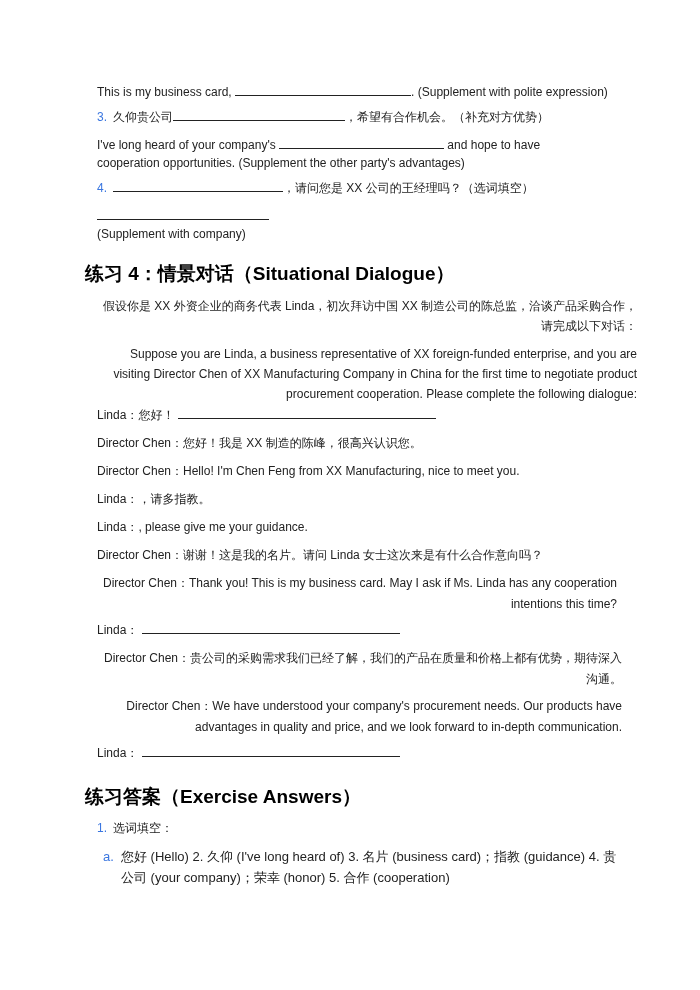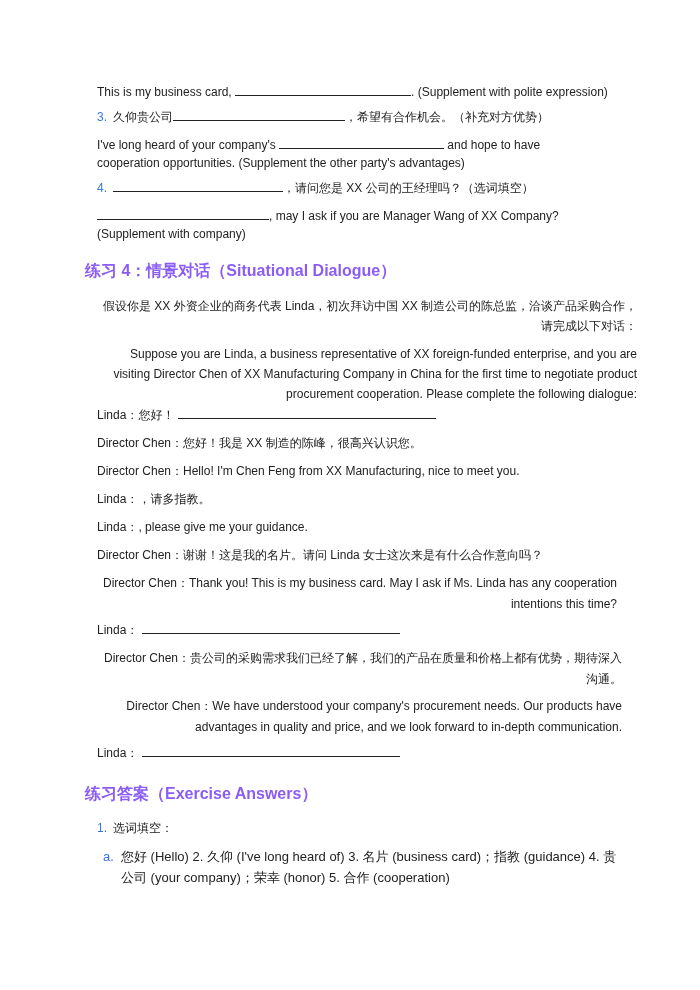--- a/index.html
+++ b/index.html
@@ -3,21 +3,21 @@
 <meta charset="utf-8">
 <style>
   html, body { margin: 0; padding: 0; background: #ffffff; }
   body { width: 700px; height: 990px; position: relative; overflow: hidden;
          font-family: "Liberation Sans", "DejaVu Sans", sans-serif; color: #222; }
   .page { position: absolute; left: 85px; top: 0; width: 540px; }
   .p { position: absolute; left: 12px; font-size: 12px; line-height: 20px; white-space: nowrap; color: #222; }
   .wrap { white-space: normal; width: 540px; text-align: right; }
   .num { color: #3a76e0; margin-right: 6px; }
   .blank { display: inline-block; border-bottom: 1px solid #222; height: 12px; vertical-align: baseline; }
-  h2 { position: absolute; left: 0; margin: 0; font-size: 16px; font-weight: bold; color: #8b5cf6; white-space: nowrap; }
+  h2 { position: absolute; left: 0; margin: 0; font-size: 19px; font-weight: bold; color: #000000; white-space: nowrap; }
   .sub { position: absolute; left: 36px; font-size: 13px; line-height: 21px; width: 500px; }
 </style>
 </head>
 <body>
 
 <div class="page">
 
   <div class="p" style="top:82px">
     <span>This is my business card, </span><span class="blank" style="width:176px"></span><span>. (Supplement with polite expression)</span>
   </div>
@@ -29,21 +29,21 @@
   <div class="p" style="top:135px">
     <span>I've long heard of your company's </span><span class="blank" style="width:165px"></span><span> and hope to have</span>
   </div>
   <div class="p" style="top:153px">cooperation opportunities. (Supplement the other party's advantages)</div>
 
   <div class="p" style="top:178px">
     <span class="num">4.</span><span class="blank" style="width:170px"></span><span>，请问您是 XX 公司的王经理吗？（选词填空）</span>
   </div>
 
   <div class="p" style="top:206px">
-    <span class="blank" style="width:172px"></span><span>, may I ask if you are Manager Wang of XX Company?</span>
+    <span class="blank" style="width:172px"></span>
   </div>
   <div class="p" style="top:224px">(Supplement with company)</div>
 
   <h2 style="top:261px">练习 4：情景对话（Situational Dialogue）</h2>
 
   <div class="p wrap" style="top:296px">假设你是 XX 外资企业的商务代表 Linda，初次拜访中国 XX 制造公司的陈总监，洽谈产品采购合作，请完成以下对话：</div>
   <div class="p wrap" style="top:344px">Suppose you are Linda, a business representative of XX foreign-funded enterprise, and you are visiting Director Chen of XX Manufacturing Company in China for the first time to negotiate product procurement cooperation. Please complete the following dialogue:</div>
 
   <div class="p" style="top:405px">
     <span>Linda：</span><span>您好！</span> <span class="blank" style="width:258px"></span>

